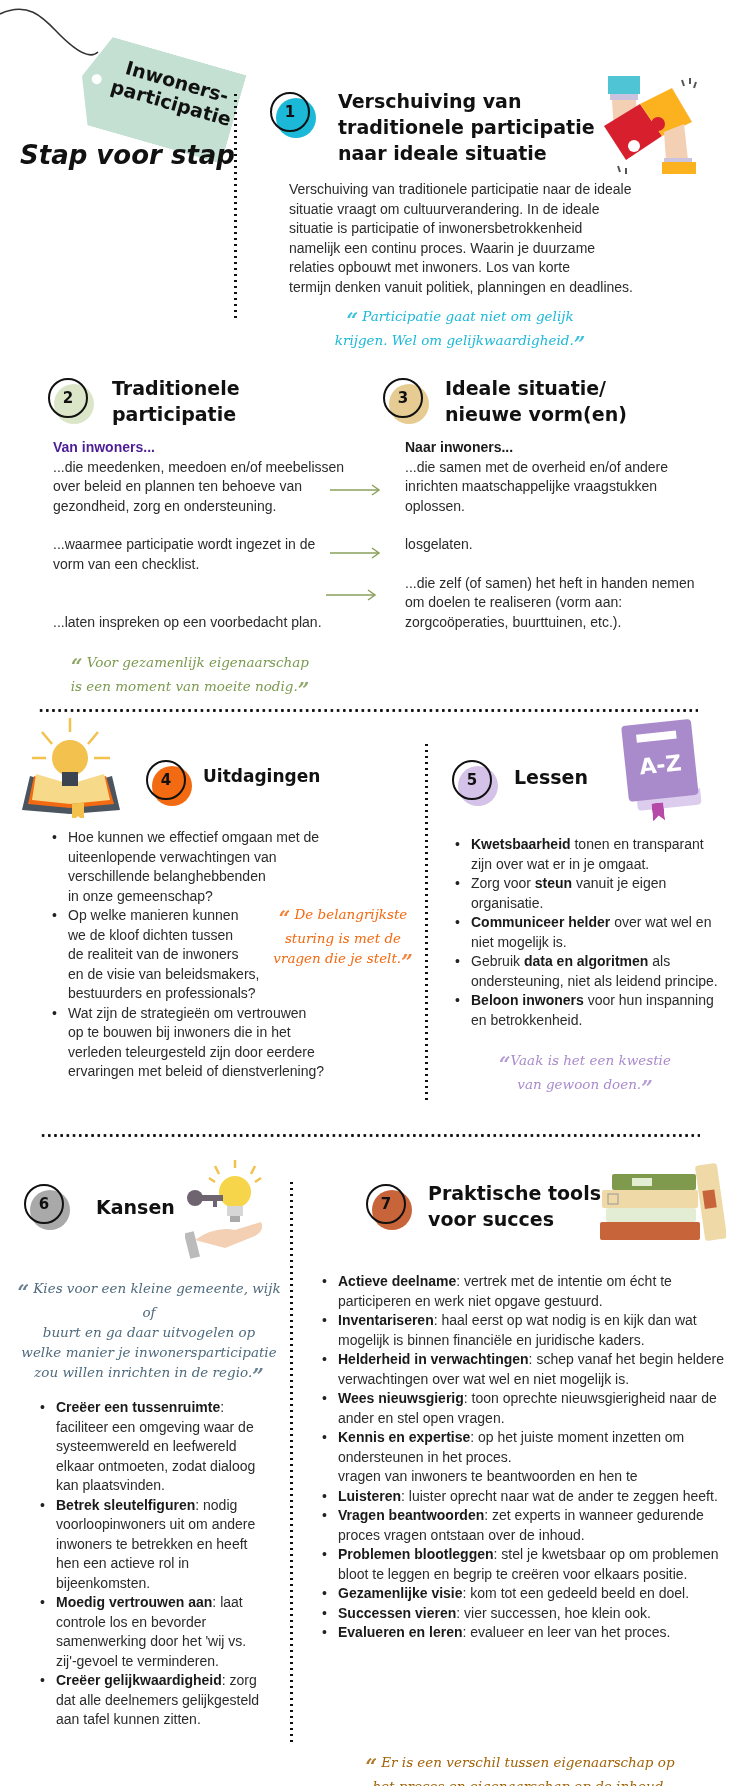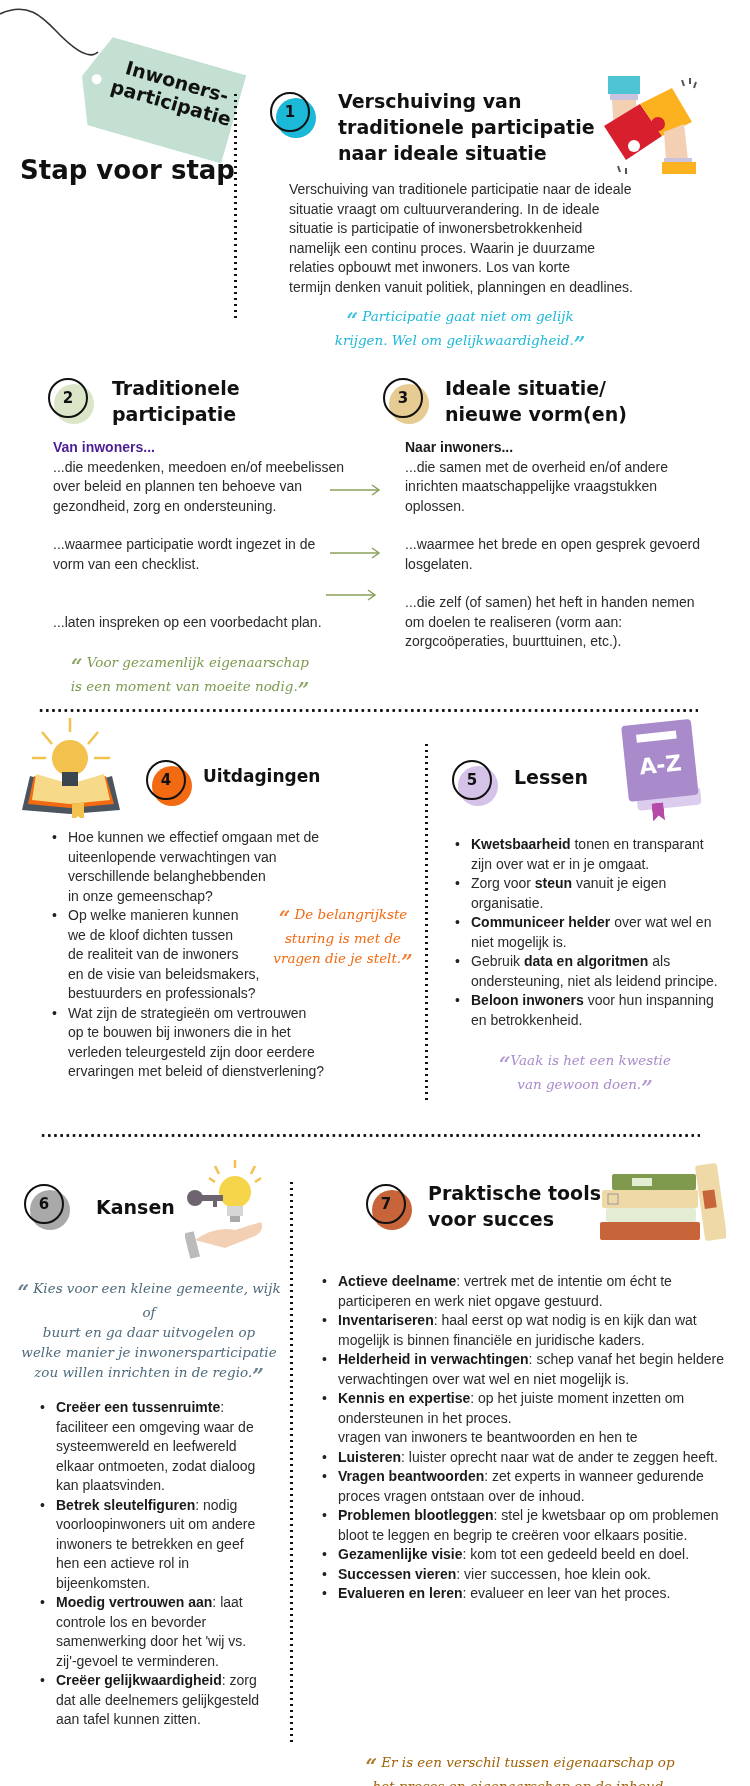--- a/index.html
+++ b/index.html
@@ -28,21 +28,21 @@
 <svg class="abs" style="left:0;top:0;" width="260" height="120">
   <path d="M0 14 C30 0, 45 20, 60 35 S90 60, 98 52" fill="none" stroke="#333" stroke-width="1.6"></path>
 </svg>
 <div class="abs" style="left:82px;top:30px;width:158px;height:92px;background:#c3e0d3;transform:rotate(16deg);transform-origin:left center;clip-path:polygon(12% 0,100% 0,100% 100%,12% 100%,0 50%);">
   <div class="abs" style="left:10px;top:40px;width:10px;height:10px;border-radius:50%;background:#fff;"></div>
   <div class="abs heading" style="left:28px;top:14px;width:130px;font-size:19px;line-height:22px;text-align:center;font-weight:bold;">
     <div>Inwoners-</div>
     <div>participatie</div>
   </div>
 </div>
-<div class="abs heading" style="left:20px;top:155px;font-size:26px;">Stap voor stap</div>
+<div class="abs heading" style="left:20px;top:140px;font-size:26px;font-style:italic;">Stap voor stap</div>
 
 <div class="vdots" style="left:234px;top:92px;height:230px;"></div>
 
 <div class="badge" style="left:270px;top:92px;">
   <div class="fill" style="background:#1cb8d8;"></div>
     <div class="ring"></div>
   <div class="num">1</div>
 </div>
 <div class="abs heading" style="left:338px;top:88px;font-size:19px;line-height:26px;">
   <div>Verschuiving van</div>
@@ -127,21 +127,20 @@
 <div class="abs heading" style="left:445px;top:375px;font-size:19px;line-height:26px;">
   <div>Ideale situatie/</div>
     <div>nieuwe vorm(en)</div>
 </div>
 <div class="abs body-text" style="left:405px;top:438px;width:330px;">
   <div style="font-weight:bold;color:#1a1a1a;">Naar inwoners...</div>
   <div>...die samen met de overheid en/of andere</div>
     <div>inrichten maatschappelijke vraagstukken</div>
     <div>oplossen.</div>
   <div style="height:19px"></div>
-  <div>...waarmee het brede en open gesprek gevoerd</div>
     <div>losgelaten.</div>
   <div style="height:19px"></div>
   <div>...die zelf (of samen) het heft in handen nemen</div>
     <div>om doelen te realiseren (vorm aan:</div>
     <div>zorgcoöperaties, buurttuinen, etc.).</div>
 </div>
 
 <div class="hdots" style="left:38px;top:709px;width:660px;"></div>
 
 <svg class="abs" style="left:20px;top:718px;" width="105" height="100" viewBox="0 0 105 100">
@@ -245,21 +244,21 @@
   <rect x="2" y="72" width="10" height="26" fill="#bbb" transform="rotate(-14 7 85)"></rect>
 </svg>
 <div class="abs quote" style="left:14px;top:1278px;width:270px;color:#4e6a7c;">
   <div><span class="qmark">“</span> <span>Kies voor een kleine gemeente, wijk of</span></div>
   <div>buurt en ga daar uitvogelen op</div>
   <div>welke manier je inwonersparticipatie</div>
   <div><span>zou willen inrichten in de regio.</span><span class="qmark">”</span></div>
 </div>
 <ul class="abs body-text bullets" style="left:40px;top:1398px;width:250px;">
   <li><b>Creëer een tussenruimte</b><span>:</span><div>faciliteer een omgeving waar de</div><div>systeemwereld en leefwereld</div><div>elkaar ontmoeten, zodat dialoog</div><div>kan plaatsvinden.</div></li>
-  <li><b>Betrek sleutelfiguren</b><span>: nodig</span><div>voorloopinwoners uit om andere</div><div>inwoners te betrekken en geef</div><div>hen een actieve rol in</div><div>bijeenkomsten.</div></li>
+  <li><b>Betrek sleutelfiguren</b><span>: nodig</span><div>voorloopinwoners uit om andere</div><div>inwoners te betrekken en heeft</div><div>hen een actieve rol in</div><div>bijeenkomsten.</div></li>
   <li><b>Moedig vertrouwen aan</b><span>: laat</span><div>controle los en bevorder</div><div>samenwerking door het 'wij vs.</div><div>zij'-gevoel te verminderen.</div></li>
   <li><b>Creëer gelijkwaardigheid</b><span>: zorg</span><div>dat alle deelnemers gelijkgesteld</div><div>aan tafel kunnen zitten.</div></li>
 </ul>
 
 <div class="vdots" style="left:290px;top:1180px;height:562px;"></div>
 
 <div class="badge" style="left:366px;top:1184px;">
   <div class="fill" style="background:#c8643a;"></div>
     <div class="ring"></div>
   <div class="num">7</div>
@@ -275,20 +274,21 @@
   <rect x="12" y="34" width="10" height="10" fill="none" stroke="#999"></rect>
   <rect x="10" y="48" width="90" height="14" rx="2" fill="#e3edd4"></rect>
   <rect x="4" y="62" width="100" height="18" rx="2" fill="#c8643a"></rect>
   <rect x="104" y="4" width="22" height="76" rx="3" fill="#efd9a6" transform="rotate(-8 115 42)"></rect>
   <rect x="108" y="30" width="12" height="18" fill="#c8643a" transform="rotate(-8 115 42)"></rect>
 </svg>
 <ul class="abs body-text bullets" style="left:322px;top:1272px;width:420px;">
   <li><b>Actieve deelname</b><span>: vertrek met de intentie om écht te</span><div>participeren en werk niet opgave gestuurd.</div></li>
   <li><b>Inventariseren</b><span>: haal eerst op wat nodig is en kijk dan wat</span><div>mogelijk is binnen financiële en juridische kaders.</div></li>
   <li><b>Helderheid in verwachtingen</b><span>: schep vanaf het begin heldere</span><div>verwachtingen over wat wel en niet mogelijk is.</div></li>
+  <li><b>Wees nieuwsgierig</b><span>: toon oprechte nieuwsgierigheid naar de</span><div>ander en stel open vragen.</div></li>
   <li><b>Kennis en expertise</b><span>: op het juiste moment inzetten om</span><div>ondersteunen in het proces.</div><div>vragen van inwoners te beantwoorden en hen te</div></li>
   <li><b>Luisteren</b><span>: luister oprecht naar wat de ander te zeggen heeft.</span></li>
   <li><b>Vragen beantwoorden</b><span>: zet experts in wanneer gedurende</span><div>proces vragen ontstaan over de inhoud.</div></li>
   <li><b>Problemen blootleggen</b><span>: stel je kwetsbaar op om problemen</span><div>bloot te leggen en begrip te creëren voor elkaars positie.</div></li>
   <li><b>Gezamenlijke visie</b><span>: kom tot een gedeeld beeld en doel.</span></li>
   <li><b>Successen vieren</b><span>: vier successen, hoe klein ook.</span></li>
   <li><b>Evalueren en leren</b><span>: evalueer en leer van het proces.</span></li>
 </ul>
 <div class="abs quote" style="left:360px;top:1752px;width:320px;color:#a16207;">
   <div><span class="qmark">“</span> <span>Er is een verschil tussen eigenaarschap op</span></div>

